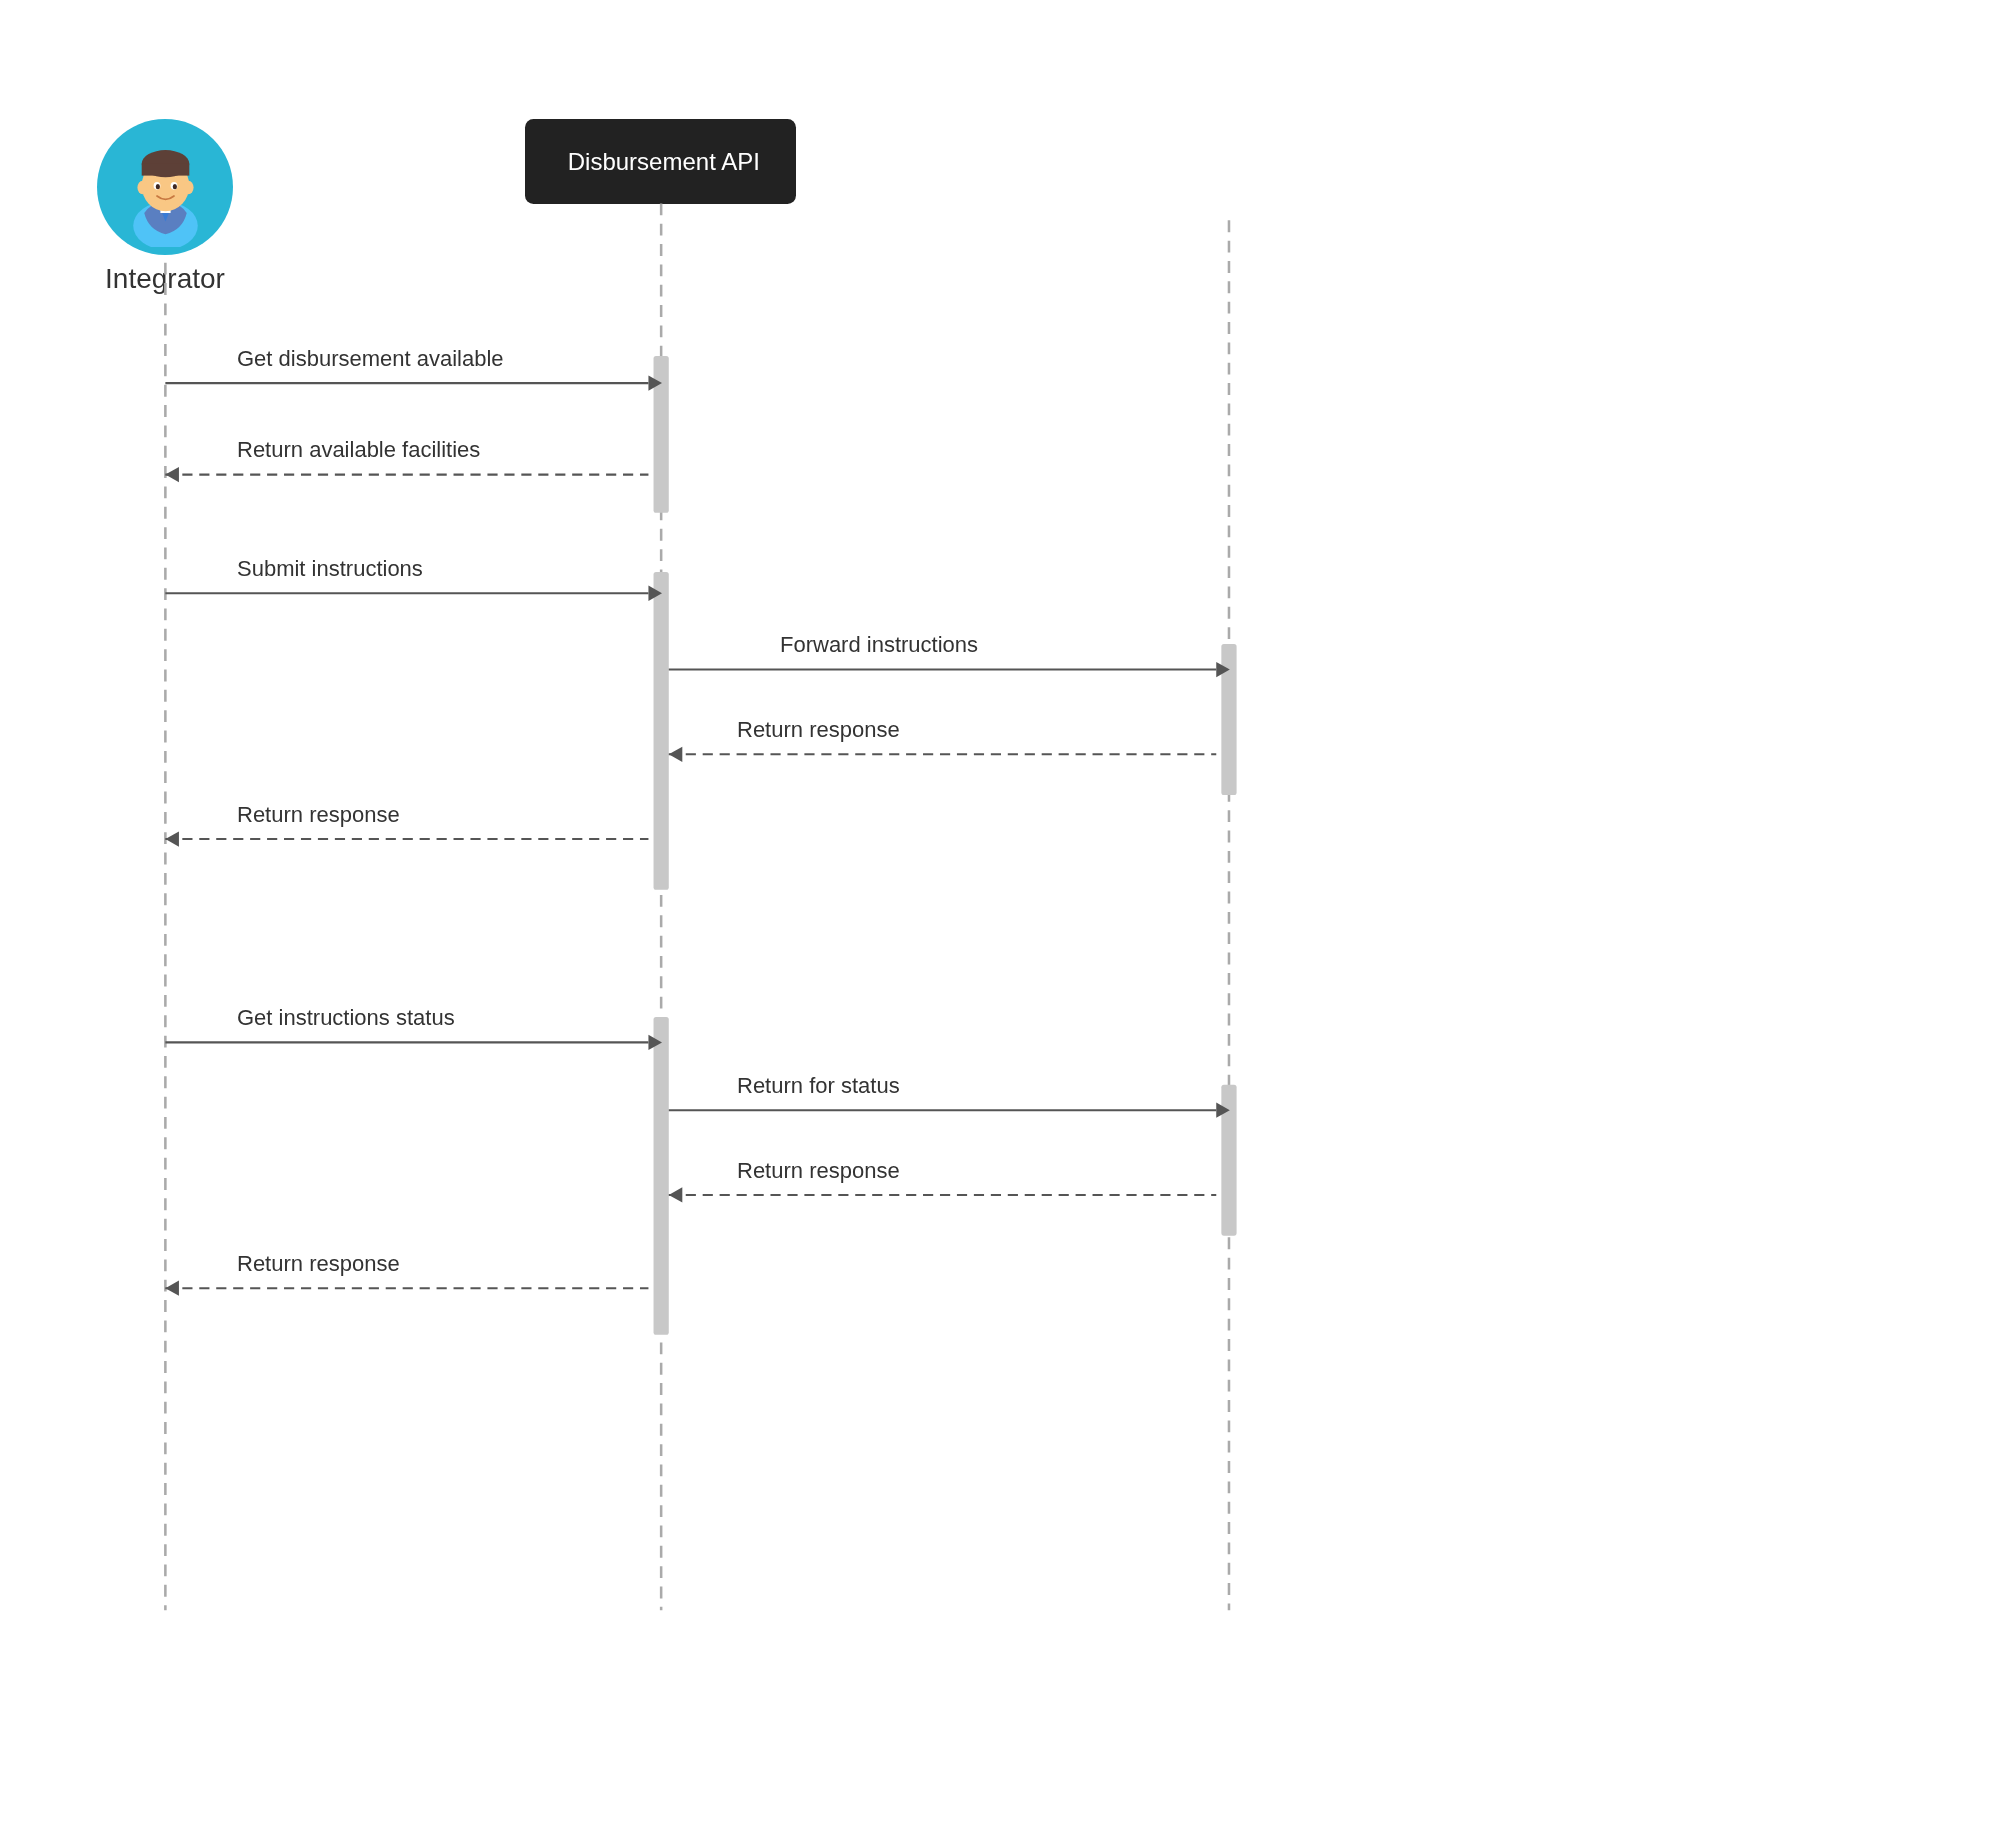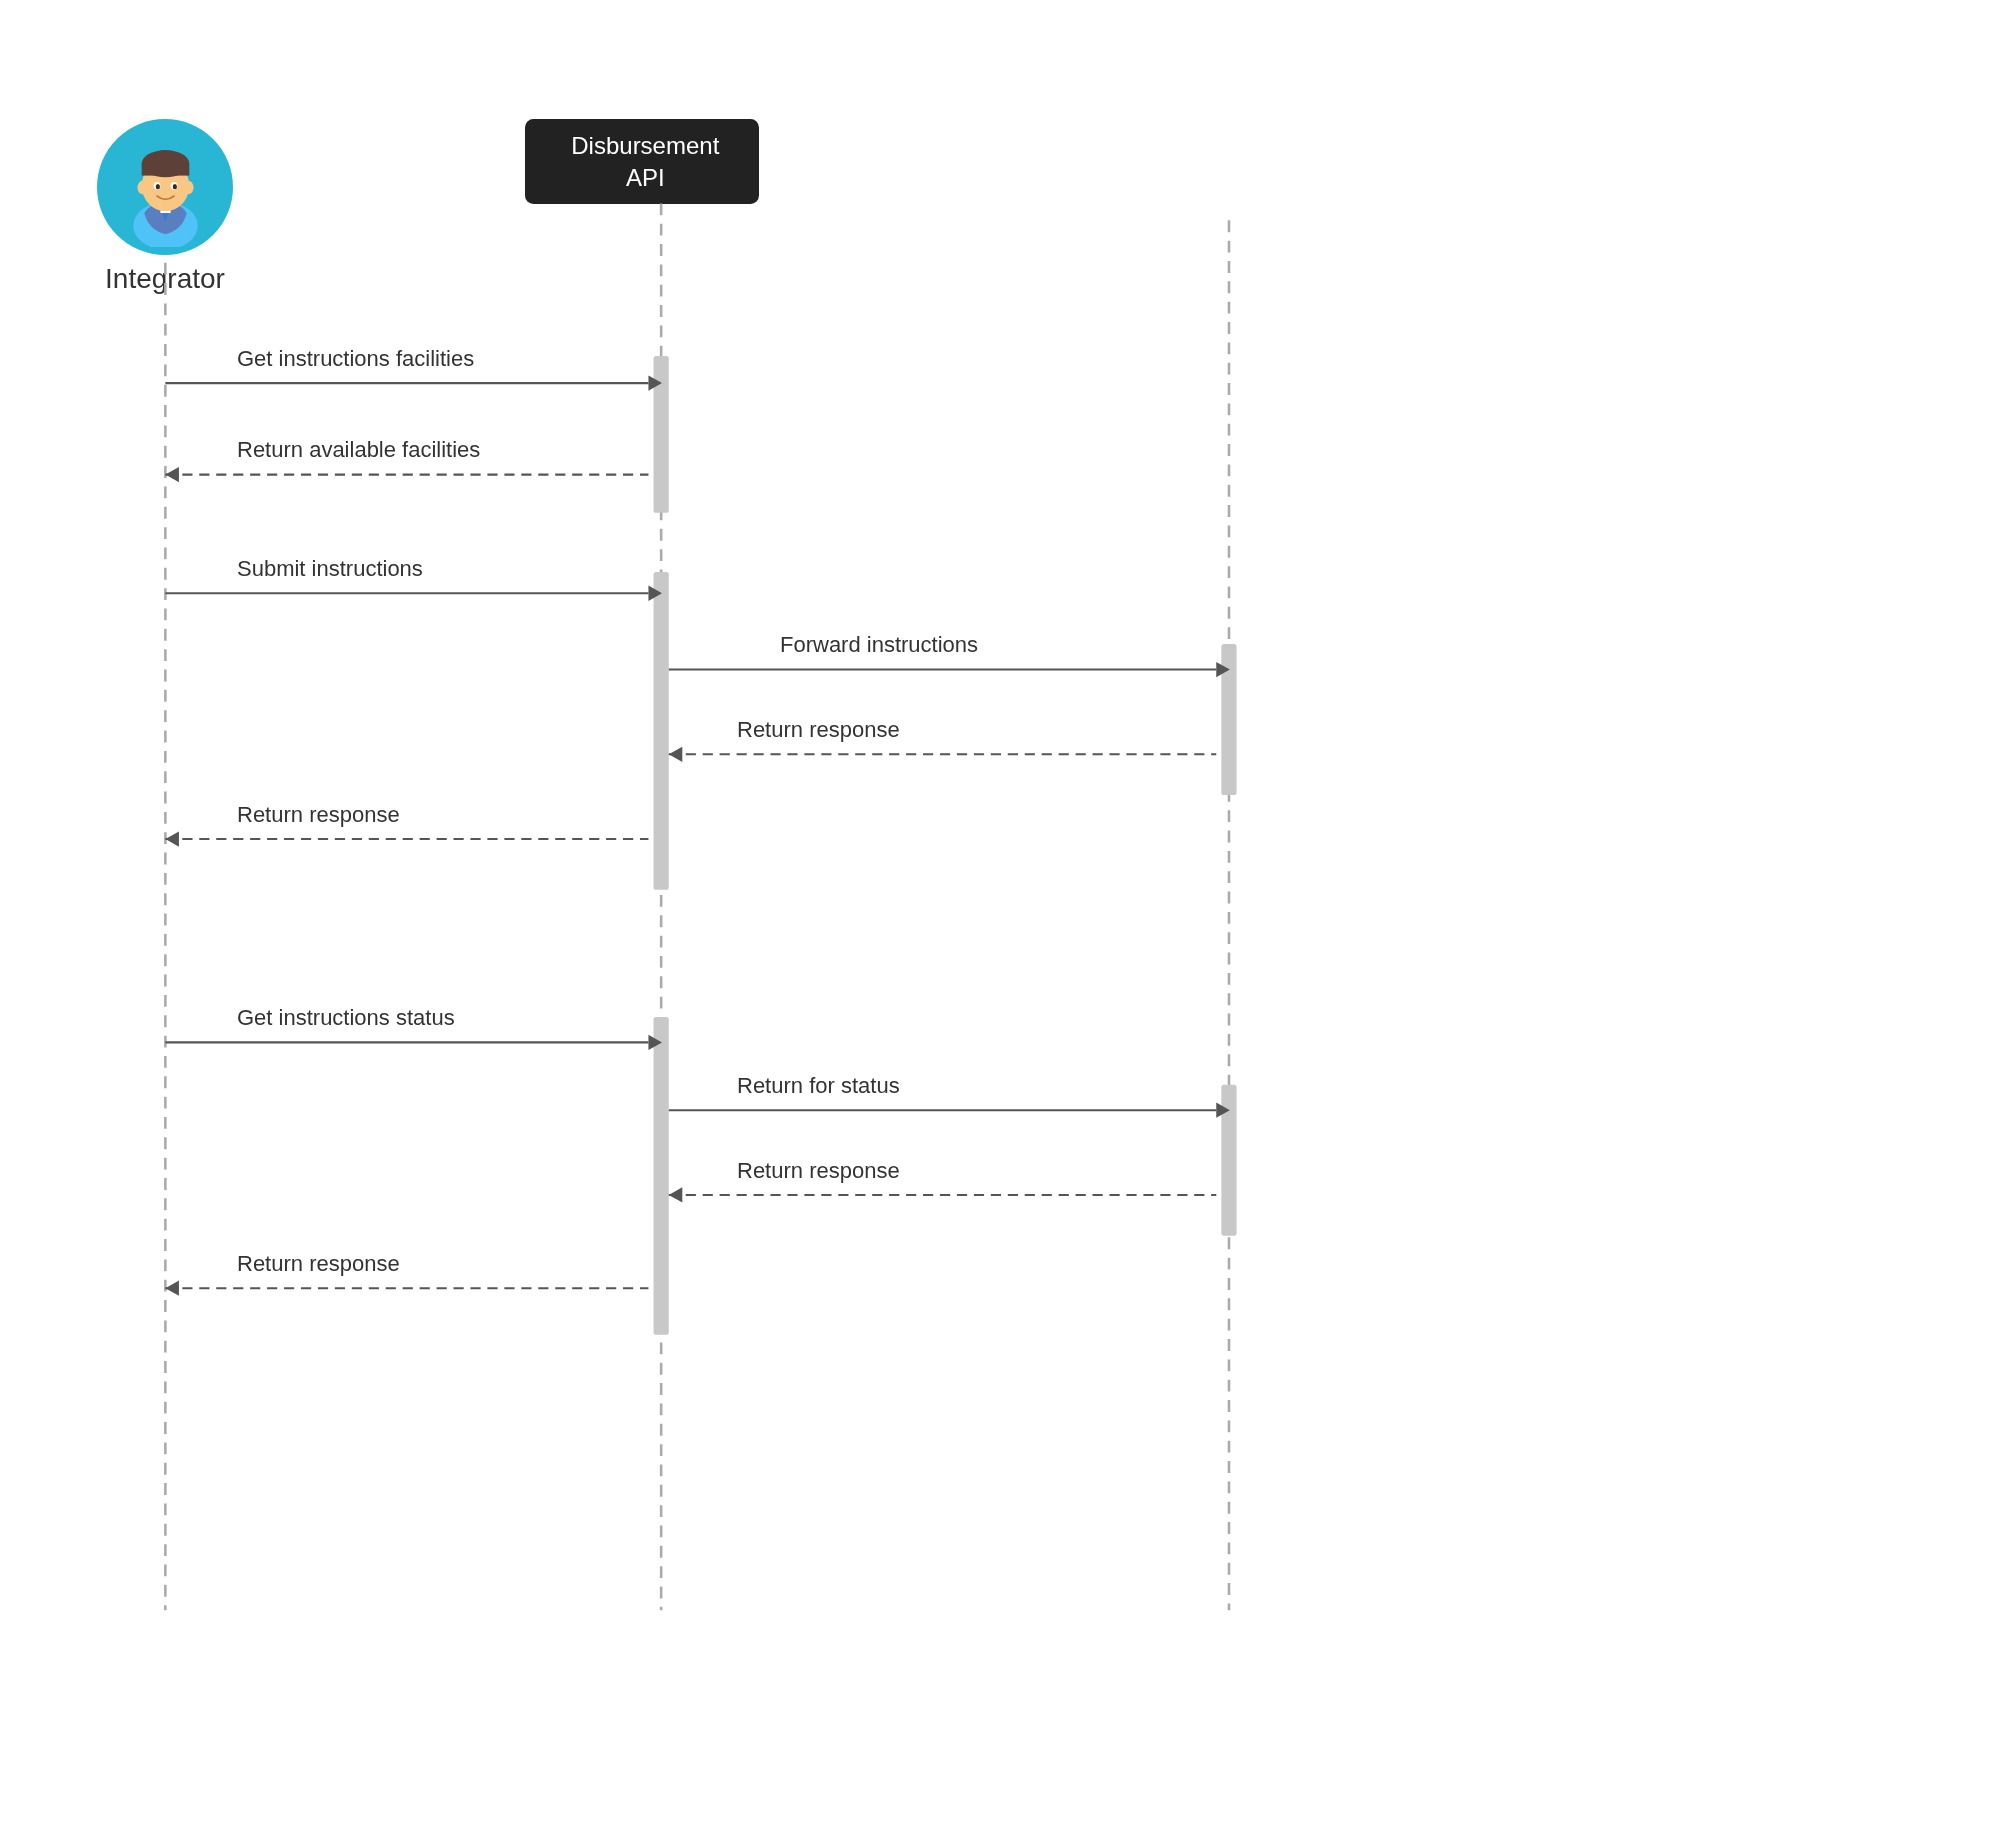--- a/index.html
+++ b/index.html
@@ -89,21 +89,21 @@
       <ellipse cx="80" cy="68" rx="4" ry="4.5" fill="white"></ellipse>
       <ellipse cx="61" cy="69" rx="2.5" ry="3" fill="#3e2723"></ellipse>
       <ellipse cx="81" cy="69" rx="2.5" ry="3" fill="#3e2723"></ellipse>
 
       <path d="M60 80 Q70 88 80 80" stroke="#c87941" stroke-width="2" fill="none" stroke-linecap="round"></path>
     </svg>
   </div>
 
   <div class="actor-label" style="left:97px; top:263px; width:136px;">Integrator</div>
 
-  <div class="api-box" style="left:525px; top:119px; width:234px; height:85px; display:flex; align-items:center; justify-content:center;padding-left:32px;">
+  <div class="api-box" style="left:525px; top:119px; width:271px; height:85px; display:flex; align-items:center; justify-content:center;padding-left:32px;">
     <span>Disbursement API</span>
   </div>
 
 
   <svg style="position:absolute;top:0;left:0;width:2002px;height:1845px;" viewBox="0 0 2362 2177" width="2002" height="1845">
 
     <line x1="195" y1="310" x2="195" y2="1900" stroke="#aaa" stroke-width="3" stroke-dasharray="14,10"></line>
 
     <line x1="780" y1="240" x2="780" y2="1900" stroke="#aaa" stroke-width="3" stroke-dasharray="14,10"></line>
 
@@ -145,21 +145,21 @@
 
     <line x1="789" y1="1410" x2="1435" y2="1410" stroke="#555" stroke-width="2.5" stroke-dasharray="12,8"></line>
     <polygon points="805,1401 789,1410 805,1419" fill="#555"></polygon>
 
     <line x1="195" y1="1520" x2="765" y2="1520" stroke="#555" stroke-width="2.5" stroke-dasharray="12,8"></line>
     <polygon points="211,1511 195,1520 211,1529" fill="#555"></polygon>
 
   </svg>
 
   <div class="message-label" style="left:237px; top:346px;">
-    <span>Get instructions facilities</span>
+    <span>Get disbursement available</span>
   </div>
 
   <div class="message-label" style="left:237px; top:437px;text-align:center;">
     <span>Return available facilities</span>
   </div>
 
   <div class="message-label" style="left:237px; top:556px;">
     <span>Submit instructions</span>
   </div>
 

